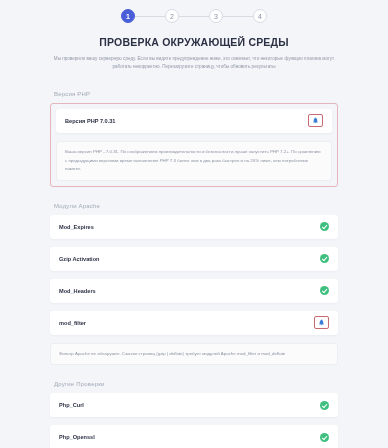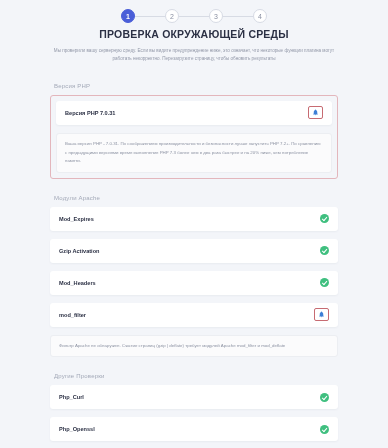--- a/index.html
+++ b/index.html
@@ -27,21 +27,21 @@
   .step.active { background: #4a5ed8; border-color: #4a5ed8; color: #ffffff; font-weight: bold; }
   .step-line { width: 30px; height: 1px; background: #d7dbe4; }
 
   
   .title {
     text-align: center;
     font-size: 10.5px;
     font-weight: bold;
     color: #2b3044;
     letter-spacing: .2px;
-    margin-top: 5px;
+    margin-top: 13px;
   }
   .subtitle {
     margin: 7px auto 0;
     width: 300px;
     text-align: center;
     font-size: 4.6px;
     line-height: 1.85;
     color: #9298a8;
   }
 

